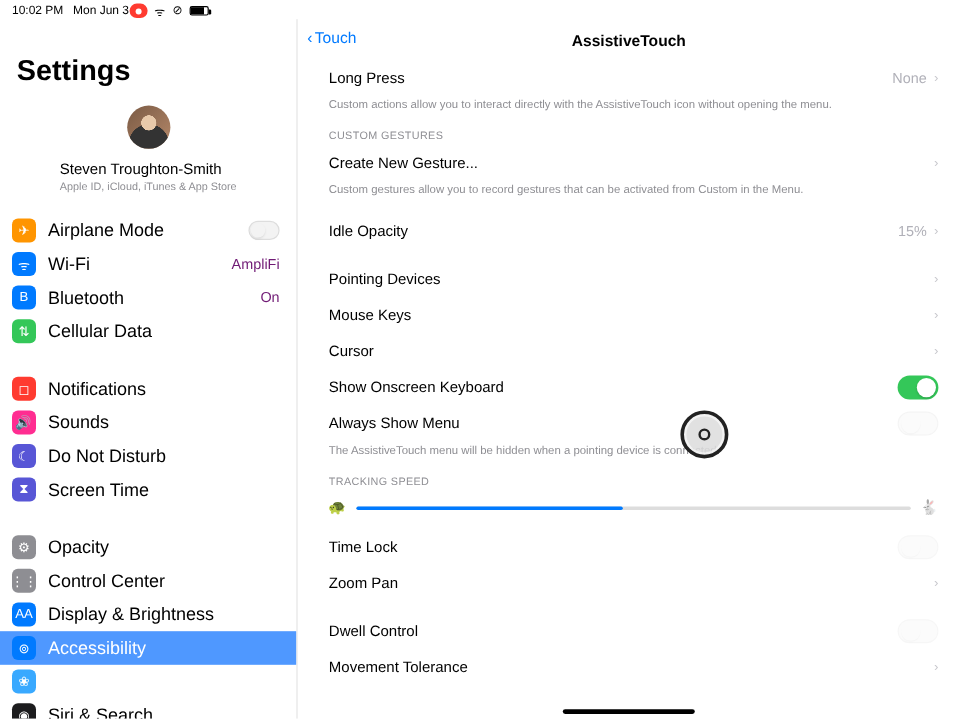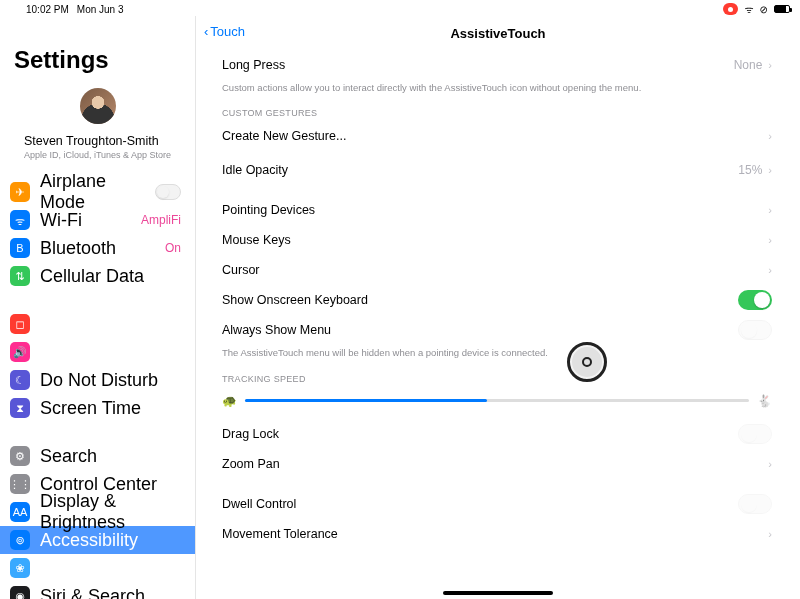--- a/index.html
+++ b/index.html
@@ -8,23 +8,22 @@
     background: #fff;
     width: 800px;
     height: 599px;
     overflow: hidden;
     font-size: 12px;
     color: #000;
     position: relative;
   }
   .status-bar {
     display: flex;
-    justify-content: space-between;
     align-items: center;
-    padding: 2px 10px 0 26px;
+    padding: 2px 10px 0 10px;
     height: 16px;
     font-size: 10px;
   }
   .status-left { display: flex; gap: 8px; align-items: center; }
   .status-right { display: flex; gap: 6px; align-items: center; }
   .rec-pill {
     background: #ff3b30;
     color: #fff;
     border-radius: 8px;
     padding: 0 5px;
@@ -40,21 +39,21 @@
     content:''; position:absolute; right:-3px; top:2px; width:2px; height:4px;
     background:#000; border-radius:0 1px 1px 0;
   }
   .battery-fill { background:#000; height:100%; width:80%; }
   .container {
     display: flex;
     height: calc(100% - 16px);
   }
   
   .sidebar {
-    width: 196px;
+    width: 248px;
     border-right: 1px solid #e5e5e5;
     overflow: hidden;
   }
   .sb-title {
     font-size: 24px; font-weight: 700;
     padding: 30px 14px 10px 14px;
   }
   .profile {
     display: flex; align-items: center; gap: 10px;
     padding: 4px 14px 14px 14px;
@@ -74,22 +73,22 @@
   .profile-sub { font-size: 9px; color: #8e8e93; padding-top:2px; }
   .sb-group { margin-top: 4px; }
   .sb-row {
     display: flex; align-items: center;
     padding: 5px 14px 5px 10px;
     height: 28px;
     gap: 10px;
     cursor: pointer;
   }
   .sb-row.selected { background: #4f98ff; color: #fff; }
-  .sb-row .label { flex: 1; font-size: 18px; }
-  .sb-row .value { font-size: 12px; color: #ec4899; }
+  .sb-row .label { flex: 1; font-size: 15px; }
+  .sb-row .value { font-size: 12px; color: #701a75; }
   .sb-row .toggle-muted {
     width: 26px; height: 16px; border-radius: 16px;
     background: #f3f3f3; border:1px solid #ddd;
     position: relative;
   }
   .sb-row .toggle-muted::after{
     content:''; position:absolute; left:1px; top:1px;
     width:12px; height:12px; border-radius:50%;
     box-shadow: 0 1px 2px rgba(0,0,0,.1);
   }
@@ -114,21 +113,21 @@
   .nav {
     display:flex; align-items:center; justify-content:center;
     height:34px; position:relative;
   }
   .nav-back {
     position:absolute; left:8px; top:8px;
     color:#007aff; font-size:13px; display:flex; align-items:center; gap:2px;
     cursor:pointer;
   }
   .nav-title { font-size: 13px; font-weight: 700; }
-  .content { padding: 0 28px 0 26px; }
+  .content { padding: 0 18px 0 26px; }
   .row {
     display:flex; align-items:center; justify-content:space-between;
     height: 30px;
     cursor:pointer;
   }
   .row .rlabel { font-size: 12.5px; color: #000; }
   .row .rvalue { font-size: 12px; color: #b0b0b8; display:flex; align-items:center; gap:6px; }
   .chev { color:#c7c7cc; font-size:11px; }
   .footer {
     font-size: 9.5px; color: #8e8e93; padding: 2px 0 8px 0; line-height:1.3;
@@ -232,38 +231,40 @@
           </div>
           <div class="sb-row">
             <span class="icon i-green">⇅</span>
             <span class="label">Cellular Data</span>
           </div>
         </div>
         <div style="height: 16px;"></div>
         <div class="sb-group">
           <div class="sb-row">
             <span class="icon i-red">◻</span>
+            <span class="label">Notifications</span>
           </div>
           <div class="sb-row">
             <span class="icon i-pink">🔊</span>
+            <span class="label">Sounds</span>
           </div>
           <div class="sb-row">
             <span class="icon i-purple">☾</span>
             <span class="label">Do Not Disturb</span>
           </div>
           <div class="sb-row">
             <span class="icon i-indigo">⧗</span>
             <span class="label">Screen Time</span>
           </div>
         </div>
         <div style="height: 16px;"></div>
         <div class="sb-group">
           <div class="sb-row">
             <span class="icon i-gray">⚙</span>
-            <span class="label">Search</span>
+            <span class="label">Opacity</span>
           </div>
           <div class="sb-row">
             <span class="icon i-gray">⋮⋮</span>
             <span class="label">Control Center</span>
           </div>
           <div class="sb-row">
             <span class="icon i-blue">AA</span>
             <span class="label">Display &amp; Brightness</span>
           </div>
           <div class="sb-row selected">
@@ -300,20 +301,21 @@
       </div>
       <div class="footer">Custom actions allow you to interact directly with the AssistiveTouch icon without opening the menu.</div>
 
       <div class="section-header">CUSTOM GESTURES</div>
       <div class="row">
         <span class="rlabel">Create New Gesture...</span>
         <span class="rvalue">
             <span class="chev">›</span>
           </span>
       </div>
+      <div class="footer">Custom gestures allow you to record gestures that can be activated from Custom in the Menu.</div>
 
       <div class="gap-sm"></div>
       <div class="row">
         <span class="rlabel">Idle Opacity</span>
         <span class="rvalue">
             <span>15%</span>
             <span class="chev">›</span>
           </span>
       </div>
 
@@ -350,21 +352,21 @@
       <div class="slider">
         <span class="slider-icon">🐢</span>
         <div class="slider-track">
             <div class="slider-fill"></div>
           </div>
         <span class="slider-icon">🐇</span>
       </div>
 
       <div class="gap-sm"></div>
       <div class="row">
-        <span class="rlabel">Drag Lock</span>
+        <span class="rlabel">Time Lock</span>
         <span class="toggle off" style="opacity:.25"></span>
       </div>
       <div class="row">
         <span class="rlabel">Zoom Pan</span>
         <span class="rvalue">
             <span class="chev">›</span>
           </span>
       </div>
 
       <div class="gap"></div>

